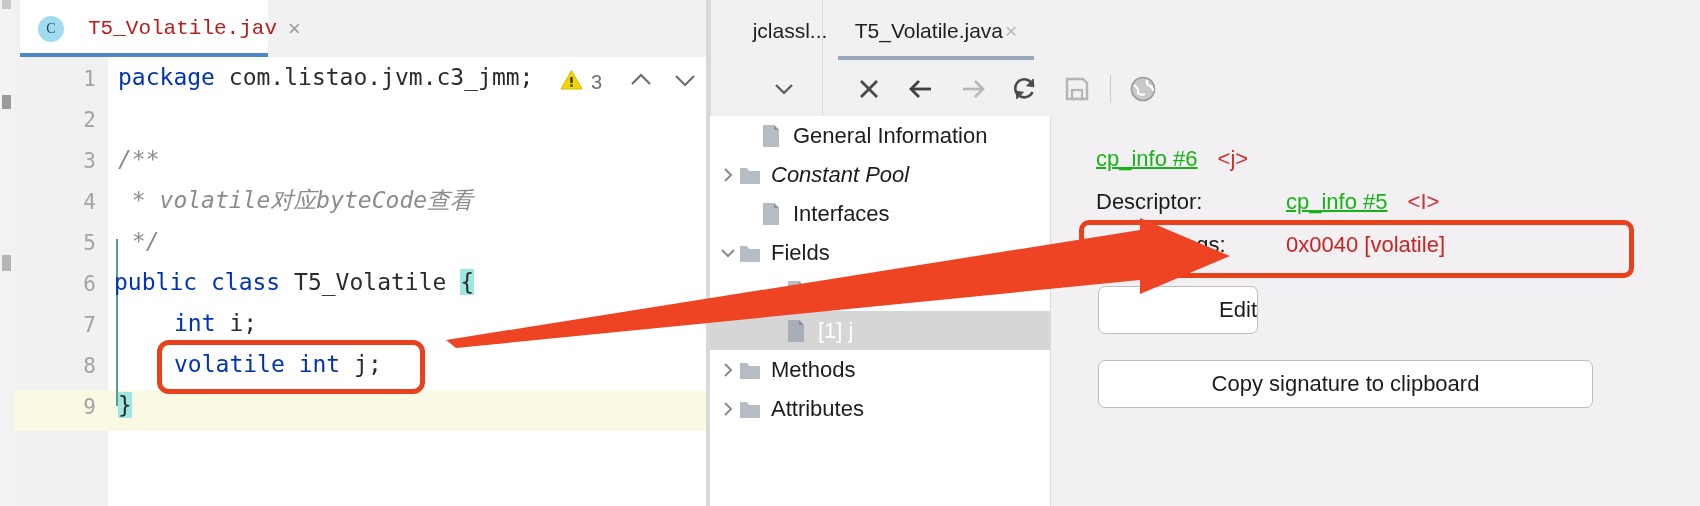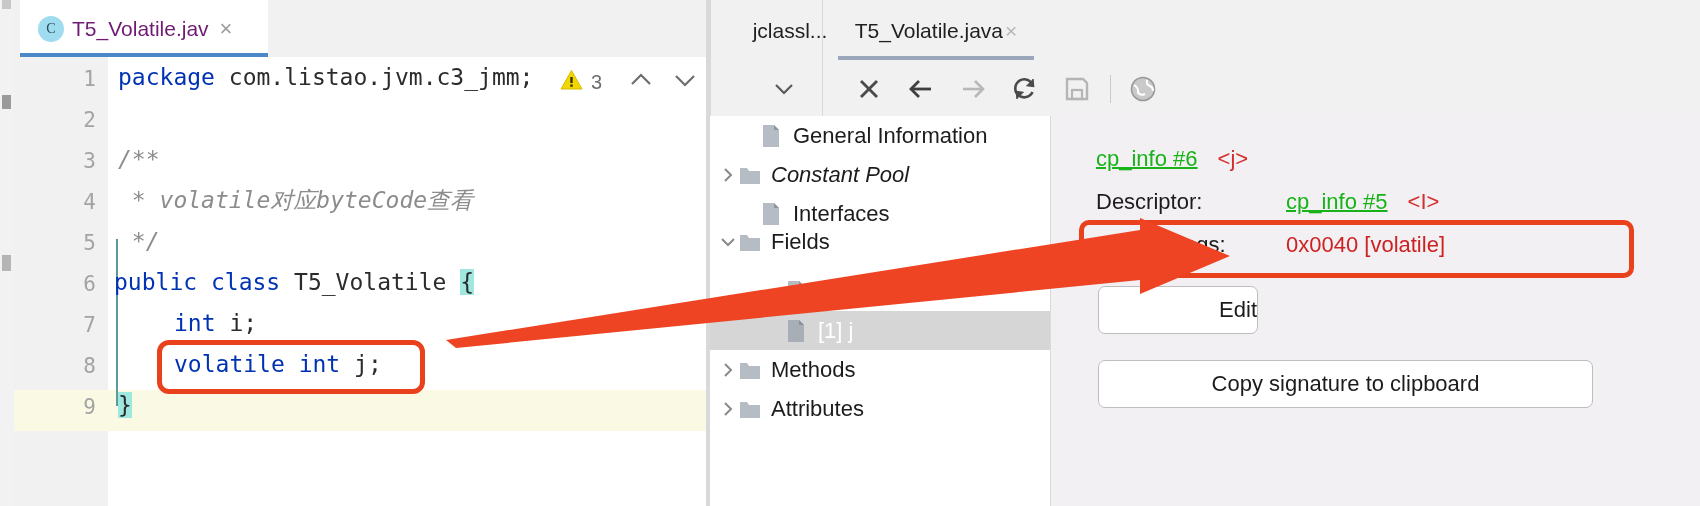--- a/index.html
+++ b/index.html
@@ -47,21 +47,21 @@
     background: #4a88c7;
   }
   .tab-class-icon {
     width: 26px; height: 26px; border-radius: 50%;
     background: #9fdcf0; color: #2a4a5a;
     display: flex; align-items: center; justify-content: center;
     font-size: 14px; font-family: "Liberation Serif", serif;
     flex: 0 0 auto;
   }
   .tab-label {
-    font-size: 21px; color: #701a75; margin-left: 8px; white-space: nowrap;
+    font-size: 21px; color: #b91c1c; margin-left: 24px; white-space: nowrap; font-family: Liberation Mono, monospace;
   }
   .tab-close {
     font-size: 22px; color: #9b9b9b; margin-left: 11px; line-height: 1;
   }
 
   
   .gutter {
     position: absolute; left: 14px; top: 57px;
     width: 94px; height: 449px;
     background: #f1f1f1;
@@ -414,21 +414,21 @@
         <span class="twisty" style="margin-left:30px;"></span>
         <span class="node-icon">
           <svg width="22" height="26" viewBox="0 0 22 26">
               <path d="M3,2 H14 L19,7 V24 H3 Z" fill="#b6bcc4"></path>
               <path d="M14,2 L19,7 H14 Z" fill="#8e959d"></path>
             </svg>
         </span>
         <span class="tree-label">Interfaces</span>
       </div>
 
-      <div class="tree-row" style="top:106px;text-align:center;">
+      <div class="tree-row" style="top:117px;text-align:center;">
         <span class="twisty" style="margin-left:8px;">
           <svg width="20" height="20" viewBox="0 0 20 20">
               <polyline points="4,7 10,13 16,7" fill="none" stroke="#8a8a8a" stroke-width="2"></polyline>
             </svg>
         </span>
         <span class="node-icon">
           <svg width="24" height="26" viewBox="0 0 24 26">
               <path d="M2,6 H9 L11,9 H22 V22 H2 Z" fill="#b6bcc4"></path>
             </svg>
         </span>

